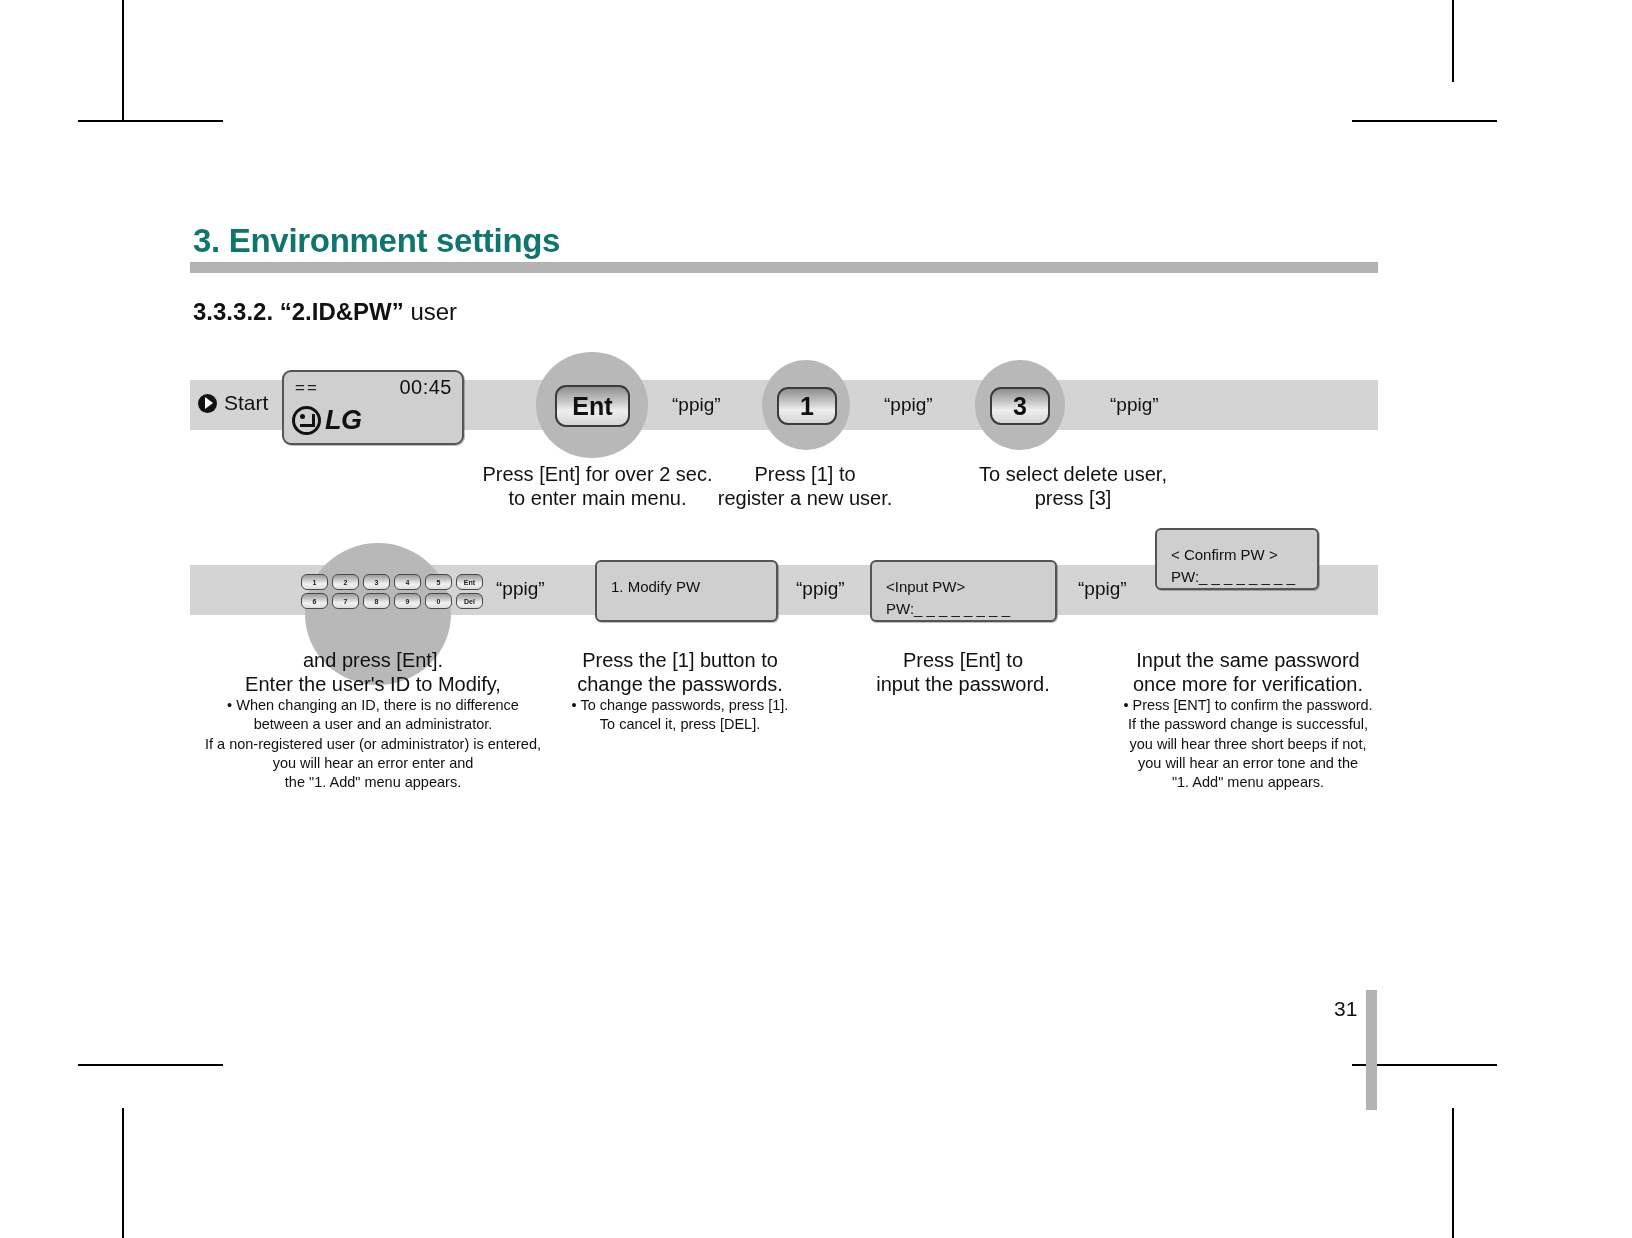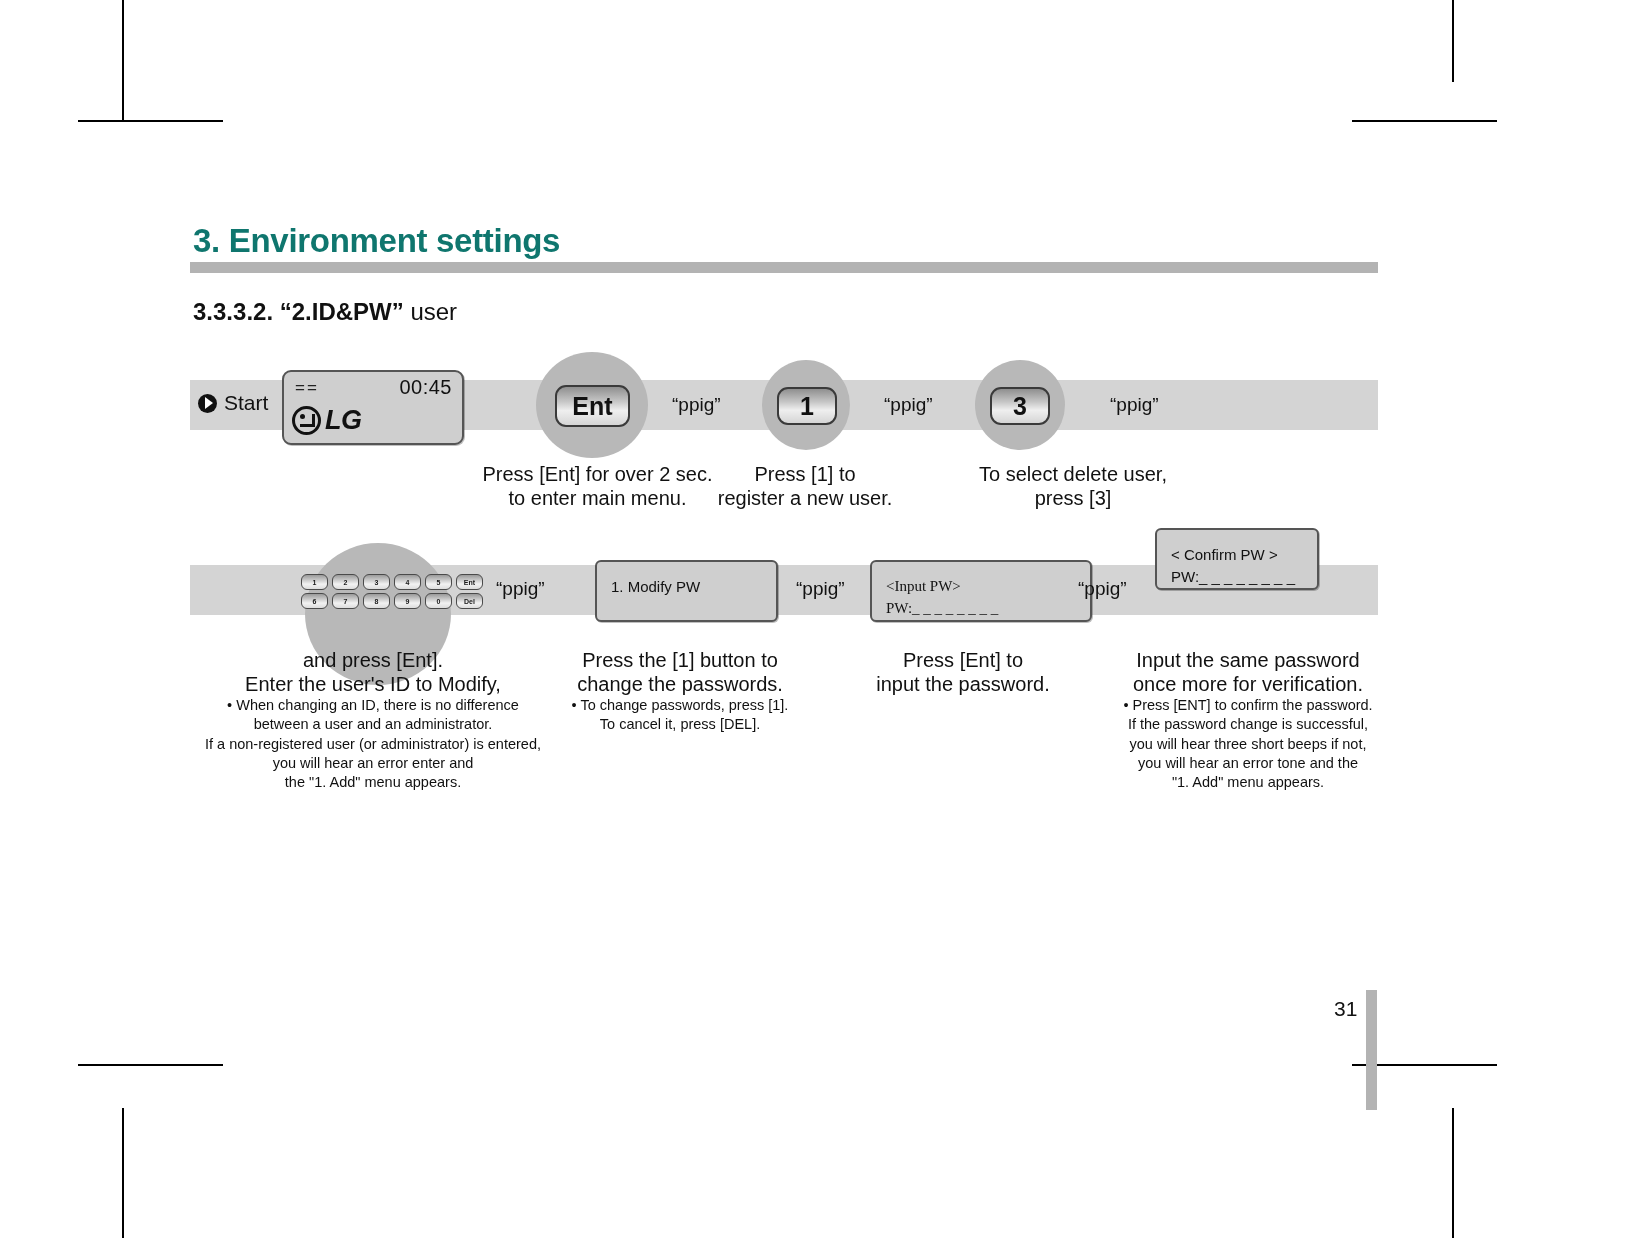--- a/index.html
+++ b/index.html
@@ -169,21 +169,21 @@
     border: 2px solid #555;
     border-radius: 6px;
     box-sizing: border-box;
     padding: 14px 12px 0 14px;
     font-size: 15px;
     color: #111;
     line-height: 1.45;
     box-shadow: 1px 1px 0 rgba(0,0,0,0.25);
   }
   .lcd-modify { left: 595px;  top: 560px; width: 183px; height: 62px; }
-  .lcd-input  { left: 870px;  top: 560px; width: 222px; height: 62px; font-family: Liberation Serif, serif; }
+  .lcd-input  { left: 870px;  top: 560px; width: 187px; height: 62px; }
   .lcd-confirm{ left: 1155px; top: 528px; width: 164px; height: 62px; }
   .lcd-msg .pwline { letter-spacing: 0px; white-space: nowrap; }
 
   
   .ellipse {
     position: absolute;
     background: #b8b8b8;
     border-radius: 50%;
   }
   .ell-ent  { left: 536px;  top: 352px; width: 112px; height: 106px; }

